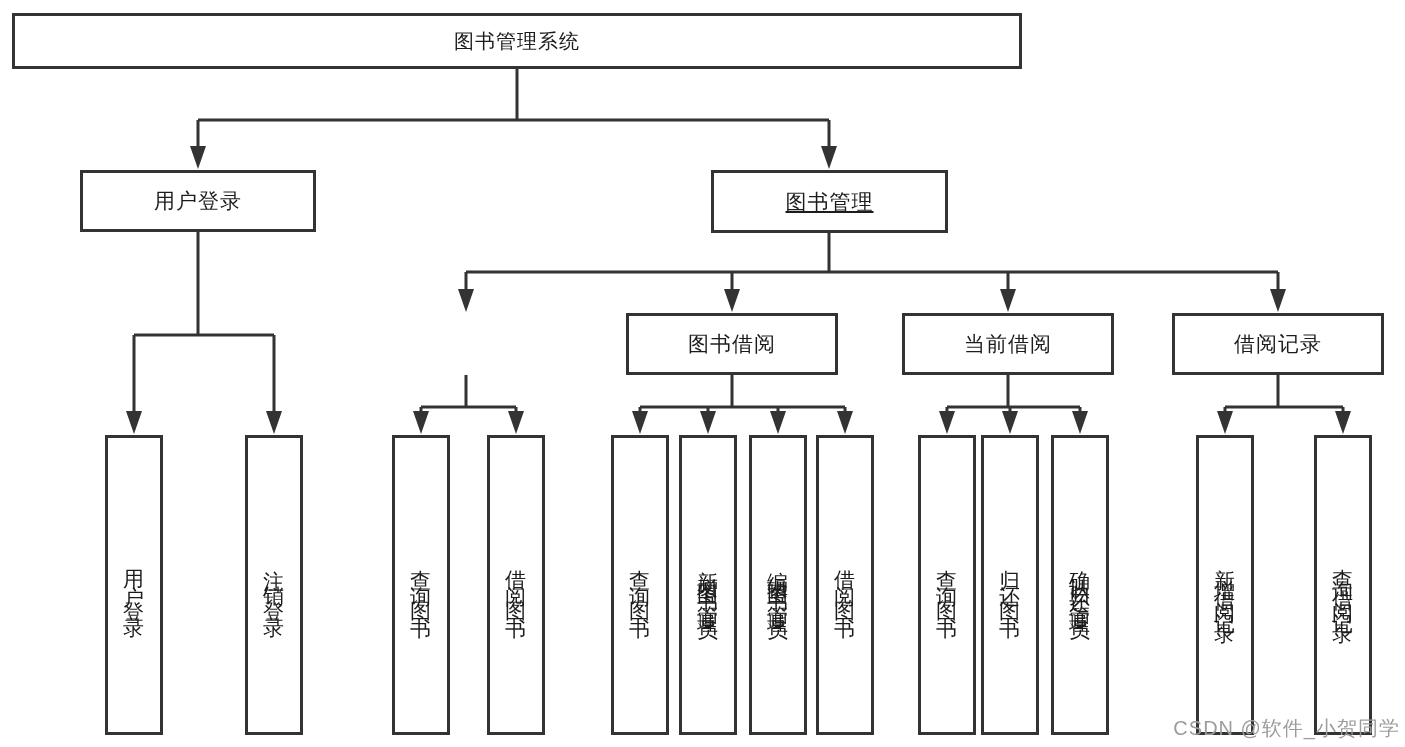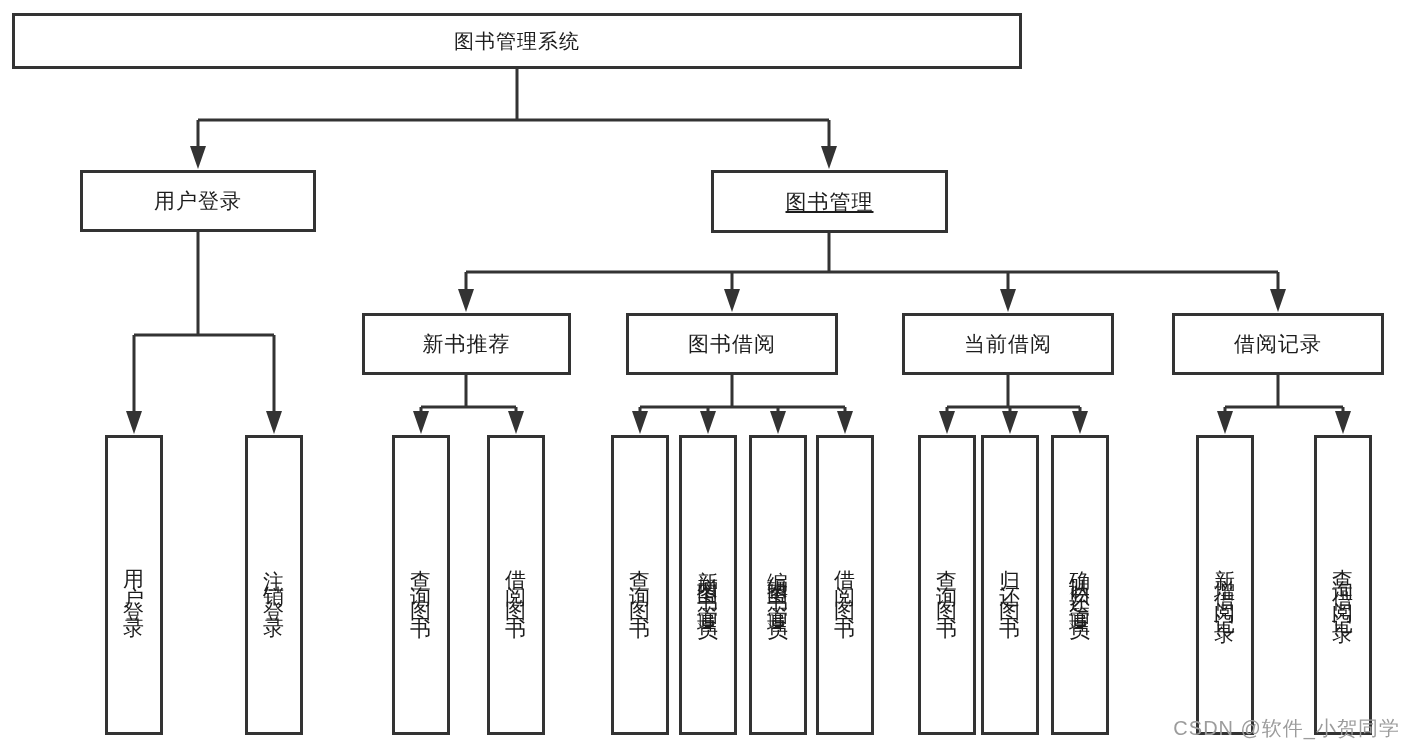--- a/index.html
+++ b/index.html
@@ -106,23 +106,20 @@
     <span>图书管理系统</span>
   </div>
 
   <div class="node h" style="left:80px;top:170px;width:236px;height:62px;">
     <span>用户登录</span>
   </div>
   <div class="node h" style="left:711px;top:170px;width:237px;height:63px;text-decoration:underline;">
     <span>图书管理</span>
   </div>
 
-  <div class="node h" style="left:362px;top:313px;width:209px;height:62px;">
-    <span>新书推荐</span>
-  </div>
   <div class="node h" style="left:626px;top:313px;width:212px;height:62px;">
     <span>图书借阅</span>
   </div>
   <div class="node h" style="left:902px;top:313px;width:212px;height:62px;">
     <span>当前借阅</span>
   </div>
   <div class="node h" style="left:1172px;top:313px;width:212px;height:62px;text-align:center;">
     <span>借阅记录</span>
   </div>
 

